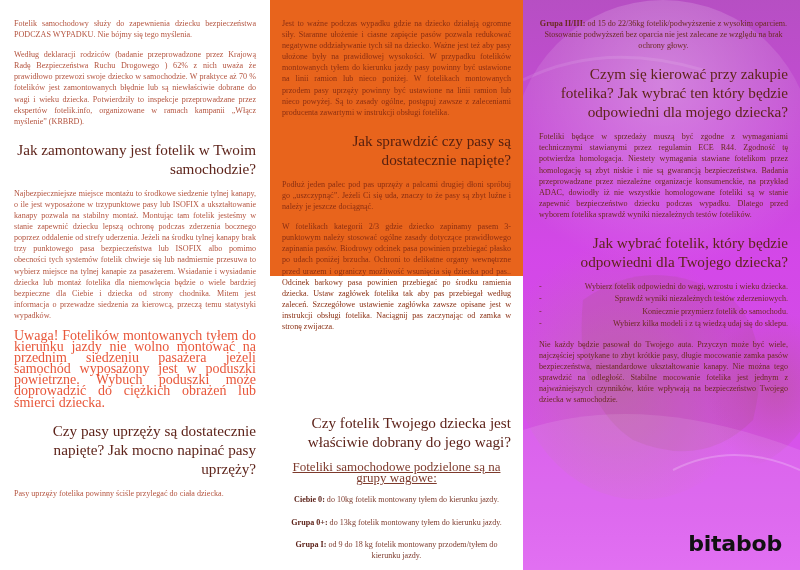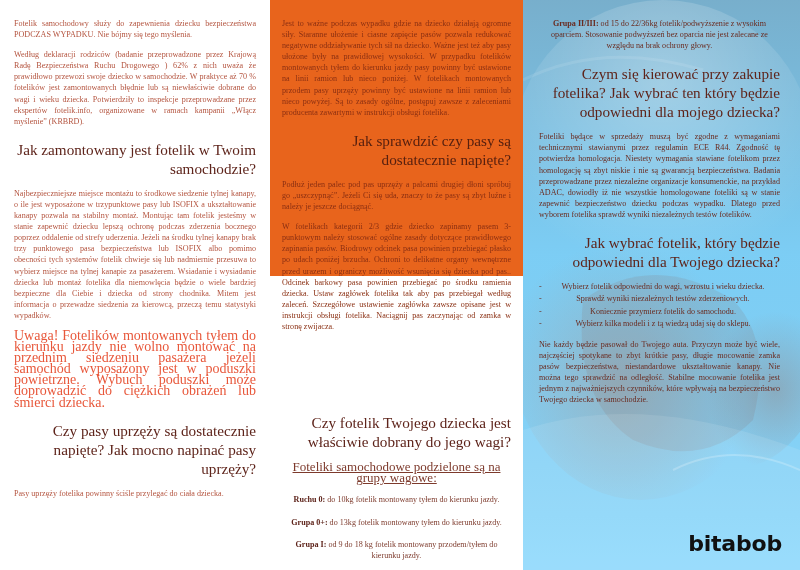--- a/index.html
+++ b/index.html
@@ -62,22 +62,22 @@
     height: 183px;
     box-sizing: border-box;
     padding: 10px 12px 8px 12px;
     background: #ffffff;
   }
 
   
   .col-right {
     left: 523px;
     width: 277px;
-    background: #7dd3fc;
-    padding: 18px 20px 10px 16px;
+    background: #d946ef;
+    padding: 18px 12px 10px 16px;
     overflow: hidden;
   }
   .col-right .wm {
     position: absolute;
     inset: 0;
     pointer-events: none;
     z-index: 0;
   }
   .col-right .rc-content {
     position: relative;
@@ -152,21 +152,21 @@
     margin: 0 0 9px 0;
     padding: 0;
   }
   ul.bullets li {
     font-size: 8.1px;
     line-height: 11.4px;
     color: #6a2b20;
     margin: 0 0 1px 0;
     padding-left: 7px;
     position: relative;
-    text-align: center;
+    text-align: right;
   }
   ul.bullets li::before {
     content: "-";
     position: absolute;
     left: 0;
     top: 0;
   }
 
   .logo {
     position: absolute;
@@ -201,21 +201,21 @@
       <p class="body">Jest to ważne podczas wypadku gdzie na dziecko działają ogromne siły. Staranne ułożenie i ciasne zapięcie pasów pozwala redukować negatywne oddziaływanie tych sił na dziecko. Ważne jest też aby pasy ułożone były na prawidłowej wysokości. W przypadku fotelików montowanych tyłem do kierunku jazdy pasy powinny być ustawione na linii ramion lub nieco poniżej. W fotelikach montowanych przodem pasy uprzęży powinny być ustawione na linii ramion lub nieco powyżej. Są to zasady ogólne, postępuj zawsze z zaleceniami producenta zawartymi w instrukcji obsługi fotelika.</p>
       <h2 class="heading heading-onorange">Jak sprawdzić czy pasy są dostatecznie napięte?</h2>
       <p class="body">Podłuż jeden palec pod pas uprzęży a palcami drugiej dłoni spróbuj go „uszczypnąć”. Jeżeli Ci się uda, znaczy to że pasy są zbyt luźne i należy je jeszcze dociągnąć.</p>
       <p class="body last">W fotelikach kategorii 2/3 gdzie dziecko zapinamy pasem 3-punktowym należy stosować ogólne zasady dotyczące prawidłowego zapinania pasów. Biodrowy odcinek pasa powinien przebiegać płasko po udach poniżej brzucha. Ochroni to delikatne organy wewnętrzne przed urazem i ograniczy możliwość wsunięcia się dziecka pod pas.. Odcinek barkowy pasa powinien przebiegać po środku ramienia dziecka. Ustaw zagłówek fotelika tak aby pas przebiegał według zaleceń. Szczegółowe ustawienie zagłówka zawsze opisane jest w instrukcji obsługi fotelika. Naciągnij pas zaczynając od zamka w stronę zwijacza.</p>
     </div>
 
     <div class="mid-lower">
       <h2 class="heading first" style="">Czy fotelik Twojego dziecka jest właściwie dobrany do jego wagi?</h2>
       <p class="mid-note">Foteliki samochodowe podzielone są na grupy wagowe:</p>
 
-      <p class="group-item"><span class="gname">Ruchu 0:</span><span> do 10kg fotelik montowany tyłem do kierunku jazdy.</span></p>
+      <p class="group-item"><span class="gname">Ciebie 0:</span><span> do 10kg fotelik montowany tyłem do kierunku jazdy.</span></p>
 
       <p class="group-item"><span class="gname">Grupa 0+:</span><span> do 13kg fotelik montowany tyłem do kierunku jazdy.</span></p>
 
       <p class="group-item"><span class="gname">Grupa  I:</span><span> od 9 do 18 kg fotelik montowany przodem/tyłem do kierunku jazdy.</span></p>
     </div>
   </div>
 
   <div class="col col-right">
 
     <svg class="wm" viewBox="0 0 277 570" preserveAspectRatio="none" xmlns="http://www.w3.org/2000/svg">

